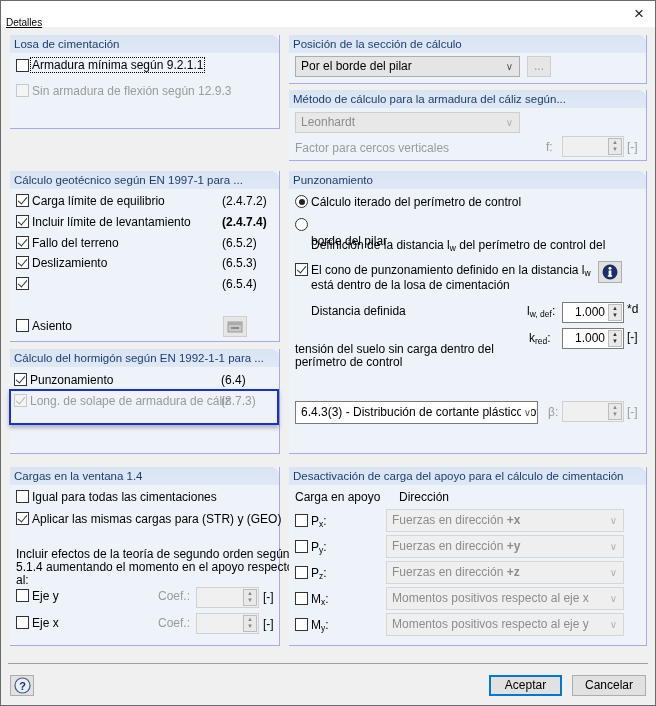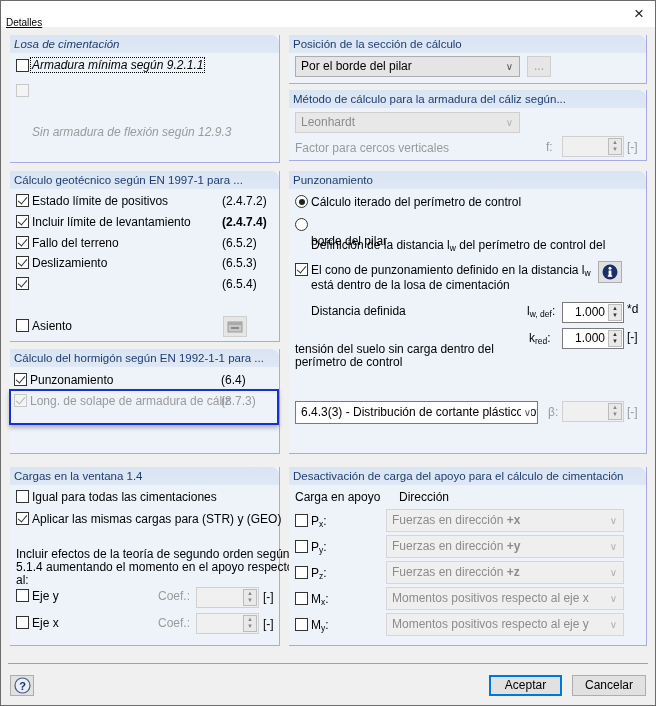--- a/index.html
+++ b/index.html
@@ -99,26 +99,26 @@
 </head>
 <body>
 
 <div class="window">
 
   <div class="titlebar">
     <span class="title">Detalles</span>
     <span class="close-btn">×</span>
   </div>
 
-  <div class="group" style="left:9px; top:34px; width:270px; height:128px;font-style:italic;">
+  <div class="group" style="left:9px; top:34px; width:270px; height:94px;">
     <div class="group-header">Losa de cimentación</div>
     <div class="cb" style="left:6px; top:24px;"></div>
     <span class="abs" style="left:21px; top:23px; outline:1px dotted #000; padding:0 1px;">Armadura mínima según 9.2.1.1</span>
     <div class="cb disabled" style="left:6px; top:49px;"></div>
-    <span class="abs disabled-text" style="left:22px; top:49px;margin-top:41px;">Sin armadura de flexión según 12.9.3</span>
+    <span class="abs disabled-text" style="left:22px; top:49px;">Sin armadura de flexión según 12.9.3</span>
   </div>
 
   <div class="group" style="left:288px; top:34px; width:358px; height:49px;">
     <div class="group-header">Posición de la sección de cálculo</div>
     <div class="select" style="left:6px; top:21px; width:225px;">
       <span>Por el borde del pilar</span>
       <span class="chev">∨</span>
     </div>
     <div class="btn disabled" style="left:238px; top:21px; width:24px; height:21px;">...</div>
   </div>
@@ -134,21 +134,21 @@
     <div class="spin disabled" style="left:273px; top:46px; width:62px;">
       <span class="val"></span>
       <div class="arrows">▲<br>▼</div>
     </div>
     <span class="abs disabled-text" style="left:338px; top:50px;">[-]</span>
   </div>
 
   <div class="group" style="left:9px; top:170px; width:270px; height:171px;">
     <div class="group-header">Cálculo geotécnico según EN 1997-1 para ...</div>
     <div class="cb checked" style="left:6px; top:23px;"></div>
-    <span class="abs" style="left:22px; top:23px;">Estado límite de positivos</span>
+    <span class="abs" style="left:22px; top:23px;">Carga límite de equilibrio</span>
     <span class="abs" style="left:212px; top:23px;">(2.4.7.2)</span>
 
     <div class="cb checked" style="left:6px; top:44px;"></div>
     <span class="abs" style="left:22px; top:44px;">Incluir límite de levantamiento</span>
     <span class="abs" style="left:212px; top:44px;font-weight:bold;">(2.4.7.4)</span>
 
     <div class="cb checked" style="left:6px; top:65px;"></div>
     <span class="abs" style="left:22px; top:65px;">Fallo del terreno</span>
     <span class="abs" style="left:212px; top:65px;">(6.5.2)</span>
 

